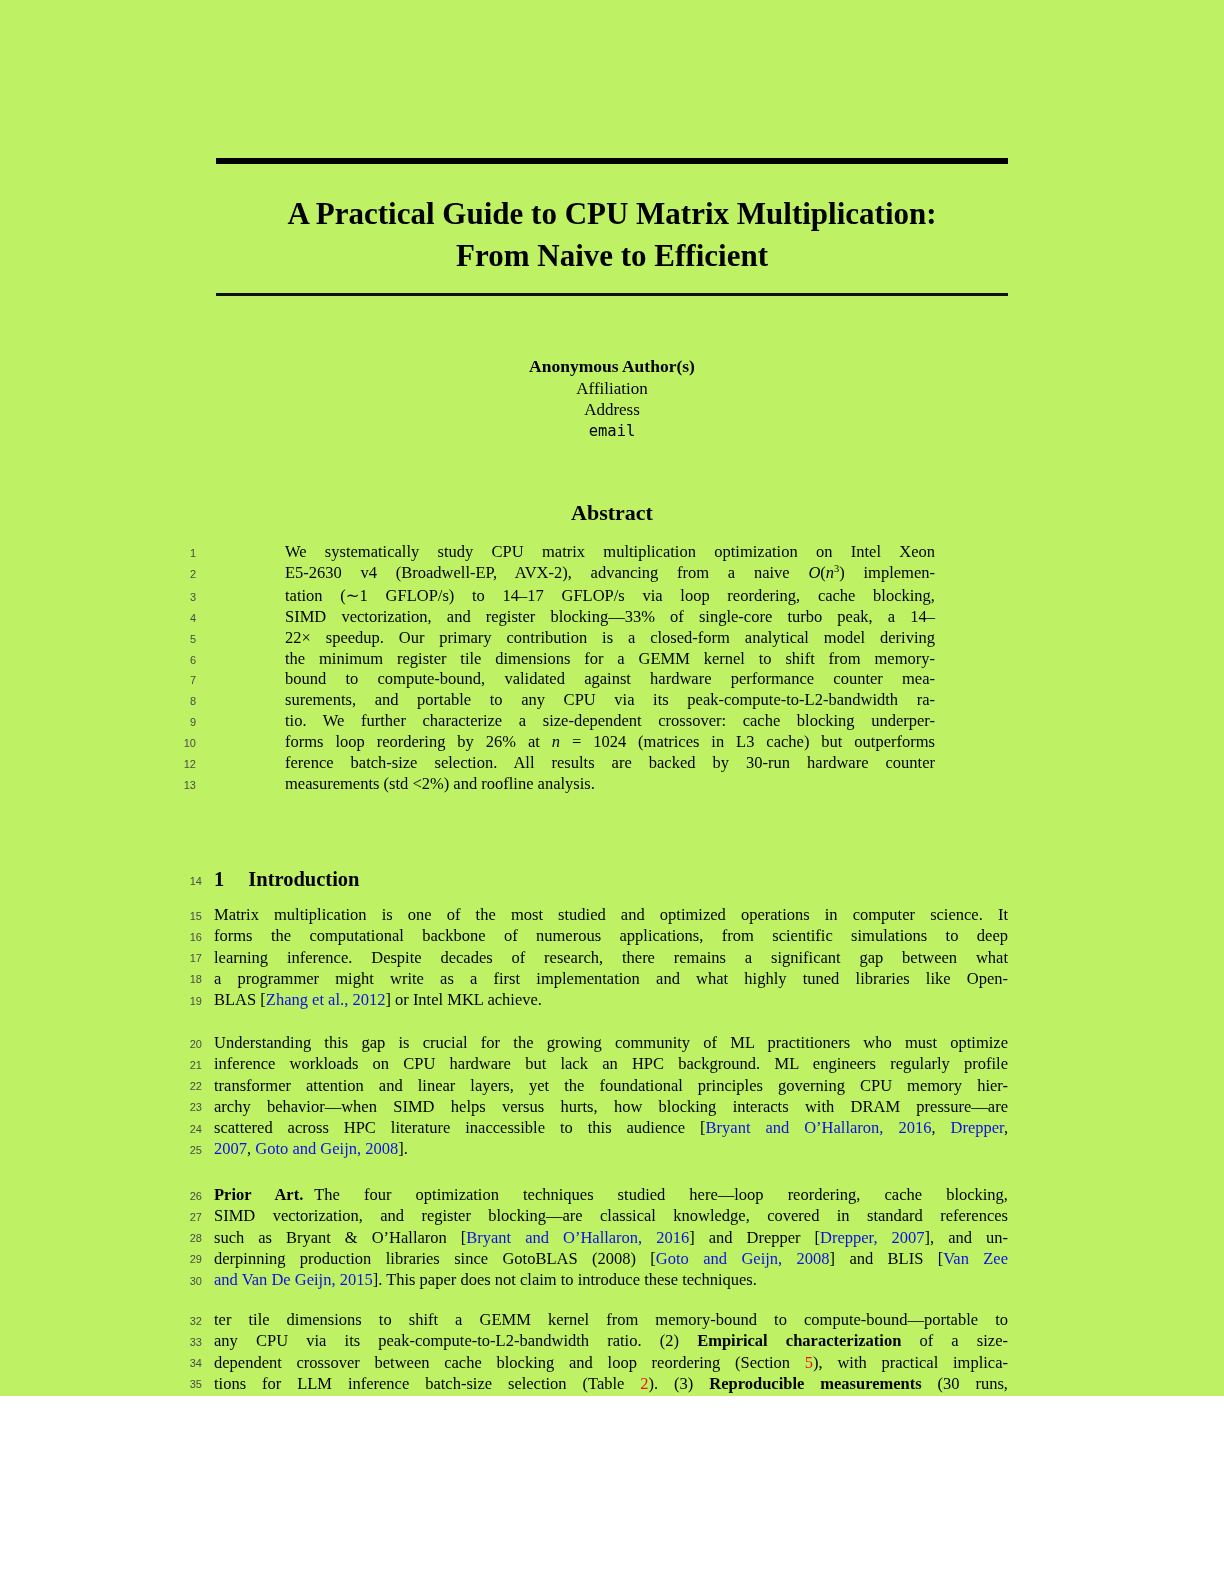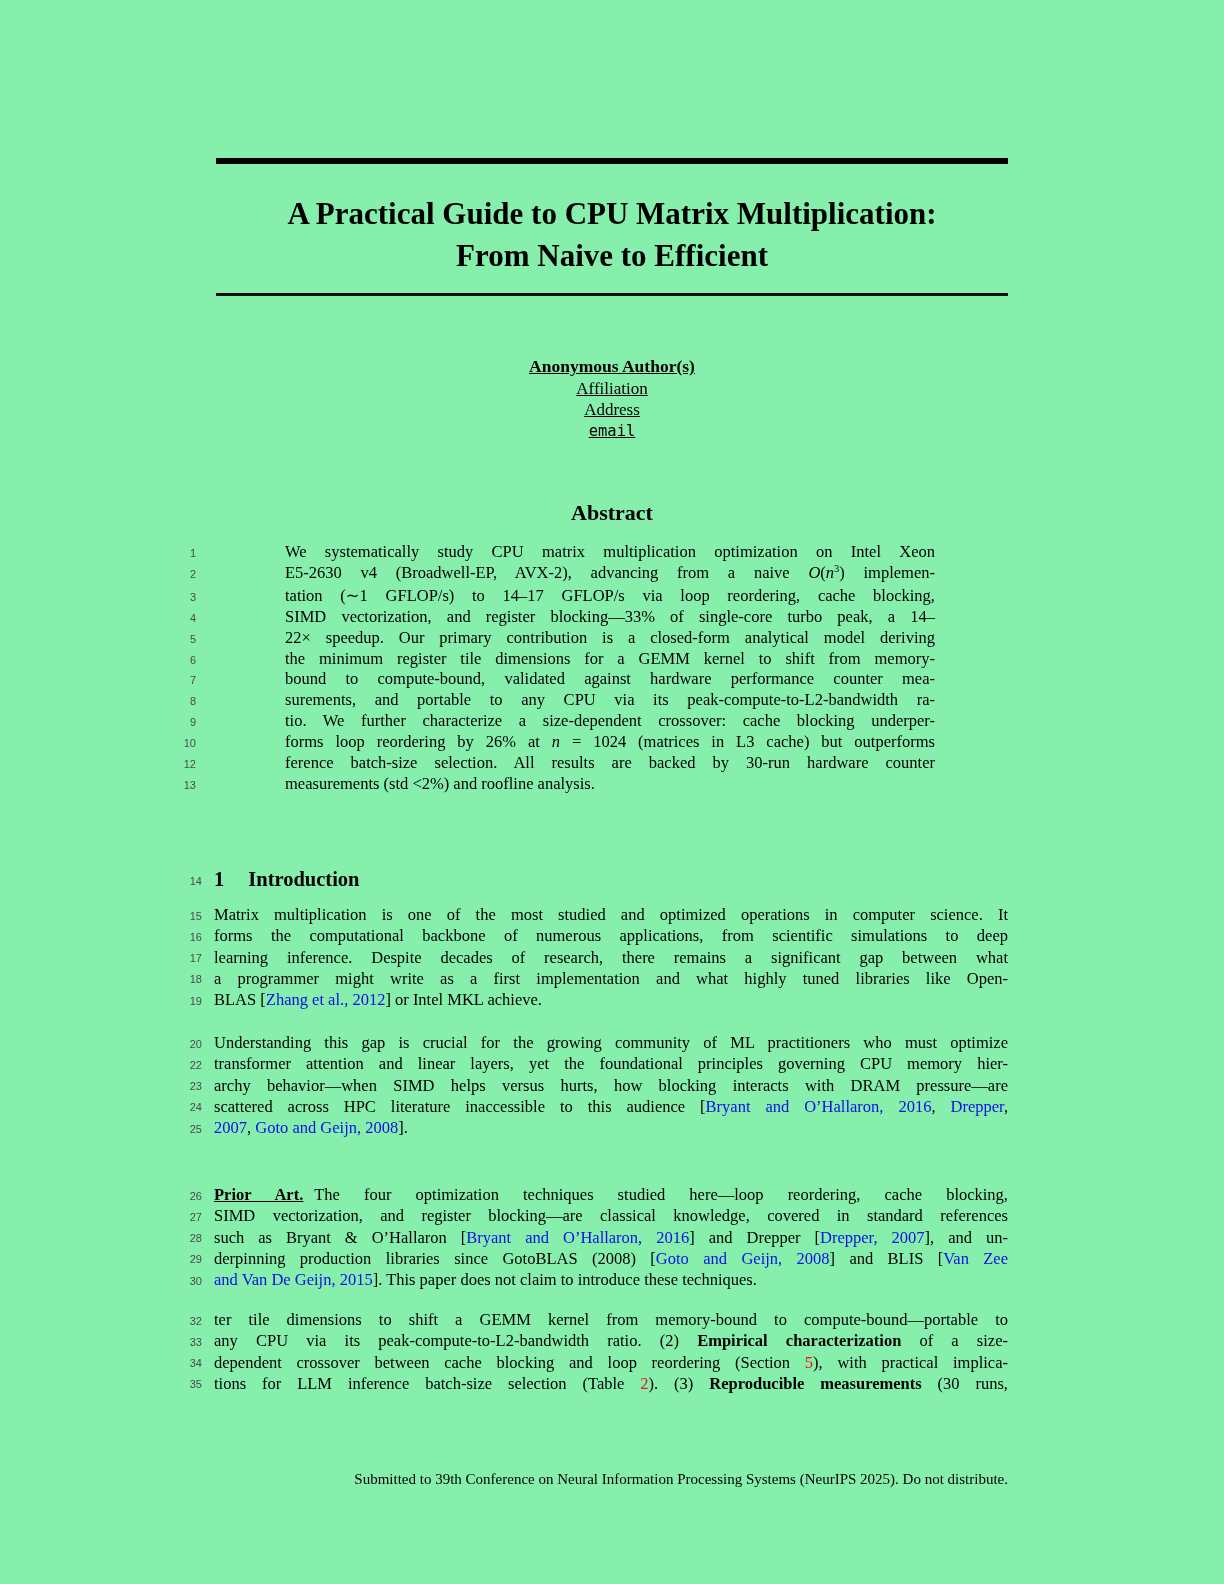--- a/index.html
+++ b/index.html
@@ -1,31 +1,31 @@
 <!DOCTYPE html>
 <html><head>
 <meta charset="utf-8">
 <style>
   html,body { margin:0; padding:0; background:#ffffff; }
   .page {
-    position:relative; width:1224px; height:1584px; margin:0 auto;
-    background:#86efac; color:#000;
+    position:relative; width:1224px; height:1396px; margin:0 auto;
+    background:#bef264; color:#000;
     font-family:"Liberation Serif", serif;
     overflow:hidden;
   }
   .rule-top    { position:absolute; left:216px; top:158px; width:792px; height:6px;  background:#000; }
   .rule-bottom { position:absolute; left:216px; top:293px; width:792px; height:2.5px; background:#111; }
 
   .title {
     position:absolute; left:216px; top:193px; width:792px;
     text-align:center; font-weight:bold; font-size:31px; line-height:42px;
   }
   .authors {
     position:absolute; left:216px; top:356px; width:792px;
-    text-align:center; font-size:17px; line-height:21.5px;text-decoration:underline;
+    text-align:center; font-size:17px; line-height:21.5px;
   }
   .authors .name  { font-weight:bold; font-size:17.5px; }
   .authors .email { font-family:"DejaVu Sans Mono", monospace; font-size:15.5px; }
 
   .abstract-heading {
     position:absolute; left:216px; top:500px; width:792px;
     text-align:center; font-weight:bold; font-size:22px;
   }
 
   .abstract-lines {
@@ -57,21 +57,21 @@
   }
   .abstract-lines .lno { right:calc(100% + 89px); top:5px; }
   .para .lno           { right:calc(100% + 12px); }
   .section-heading .lno{ right:calc(100% + 12px); top:8px; font-weight:normal;margin-left:36px; }
 
   .s-b   { font-weight:bold; }
   .s-i   { font-style:italic; }
   .s-sup { font-size:10.5px; position:relative; top:-5.5px; }
   .s-cite { color:var(--cite,#0e0ee6);margin-top:17px; }
   .s-ref  { color:var(--ref,#ef1212); }
-  .run-gap { margin-right:11px;text-decoration:underline; }
+  .run-gap { margin-right:11px; }
 
   .footer {
     position:absolute; left:216px; top:1471px; width:792px;
     text-align:right; font-size:15px;
   }
 </style>
 </head>
 <body>
 
 <div class="page" style="--cite: #0e0ee6; --ref: #ef1212; --lno: #4a4a4a;">
@@ -116,20 +116,21 @@
 
   <div class="para" id="para-0">
       <div class="line"><span class="lno">15</span><span>Matrix multiplication is one of the most studied and optimized operations in computer science. It</span></div>
       <div class="line"><span class="lno">16</span><span>forms the computational backbone of numerous applications, from scientific simulations to deep</span></div>
       <div class="line"><span class="lno">17</span><span>learning inference. Despite decades of research, there remains a significant gap between what</span></div>
       <div class="line"><span class="lno">18</span><span>a programmer might write as a first implementation and what highly tuned libraries like Open-</span></div>
       <div class="line last"><span class="lno">19</span><span>BLAS [</span><span class="s-cite">Zhang et al., 2012</span><span>] or Intel MKL achieve.</span></div>
     </div>
   <div class="para" id="para-1">
       <div class="line"><span class="lno">20</span><span>Understanding this gap is crucial for the growing community of ML practitioners who must optimize</span></div>
+      <div class="line"><span class="lno">21</span><span>inference workloads on CPU hardware but lack an HPC background. ML engineers regularly profile</span></div>
       <div class="line"><span class="lno">22</span><span>transformer attention and linear layers, yet the foundational principles governing CPU memory hier-</span></div>
       <div class="line"><span class="lno">23</span><span>archy behavior—when SIMD helps versus hurts, how blocking interacts with DRAM pressure—are</span></div>
       <div class="line"><span class="lno">24</span><span>scattered across HPC literature inaccessible to this audience [</span><span class="s-cite">Bryant and O’Hallaron, 2016</span><span>, </span><span class="s-cite">Drepper</span><span>,</span></div>
       <div class="line last"><span class="lno">25</span><span class="s-cite">2007</span><span>, </span><span class="s-cite">Goto and Geijn, 2008</span><span>].</span></div>
     </div>
   <div class="para" id="para-2">
       <div class="line"><span class="lno">26</span><span class="s-b run-gap">Prior Art.</span><span>The four optimization techniques studied here—loop reordering, cache blocking,</span></div>
       <div class="line"><span class="lno">27</span><span>SIMD vectorization, and register blocking—are classical knowledge, covered in standard references</span></div>
       <div class="line"><span class="lno">28</span><span>such as Bryant &amp; O’Hallaron [</span><span class="s-cite">Bryant and O’Hallaron, 2016</span><span>] and Drepper [</span><span class="s-cite">Drepper, 2007</span><span>], and un-</span></div>
       <div class="line"><span class="lno">29</span><span>derpinning production libraries since GotoBLAS (2008) [</span><span class="s-cite">Goto and Geijn, 2008</span><span>] and BLIS [</span><span class="s-cite">Van Zee</span></div>

